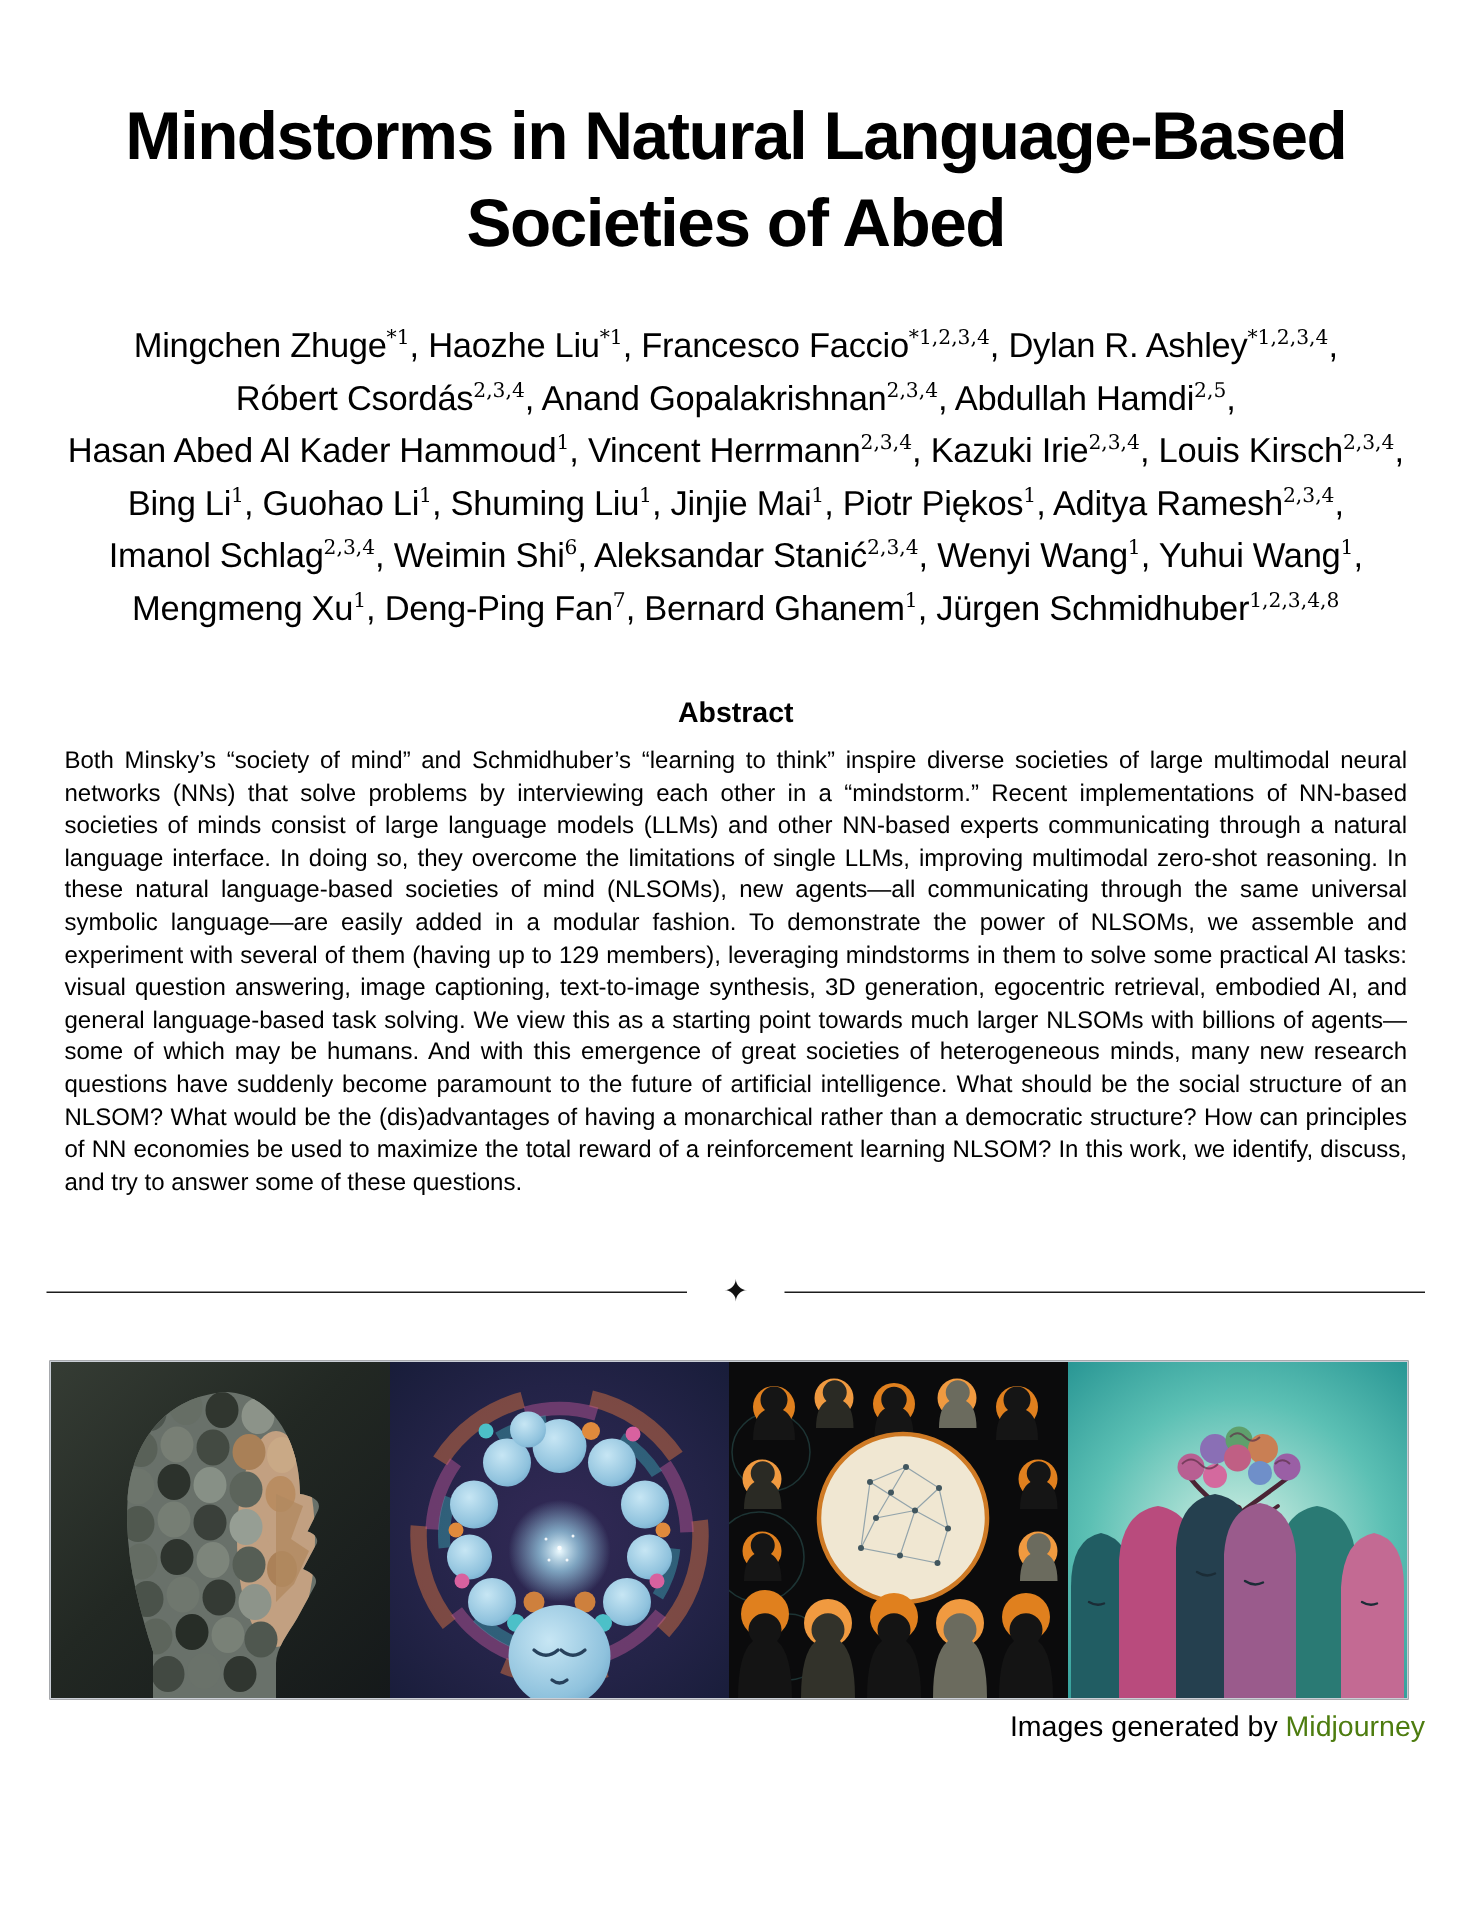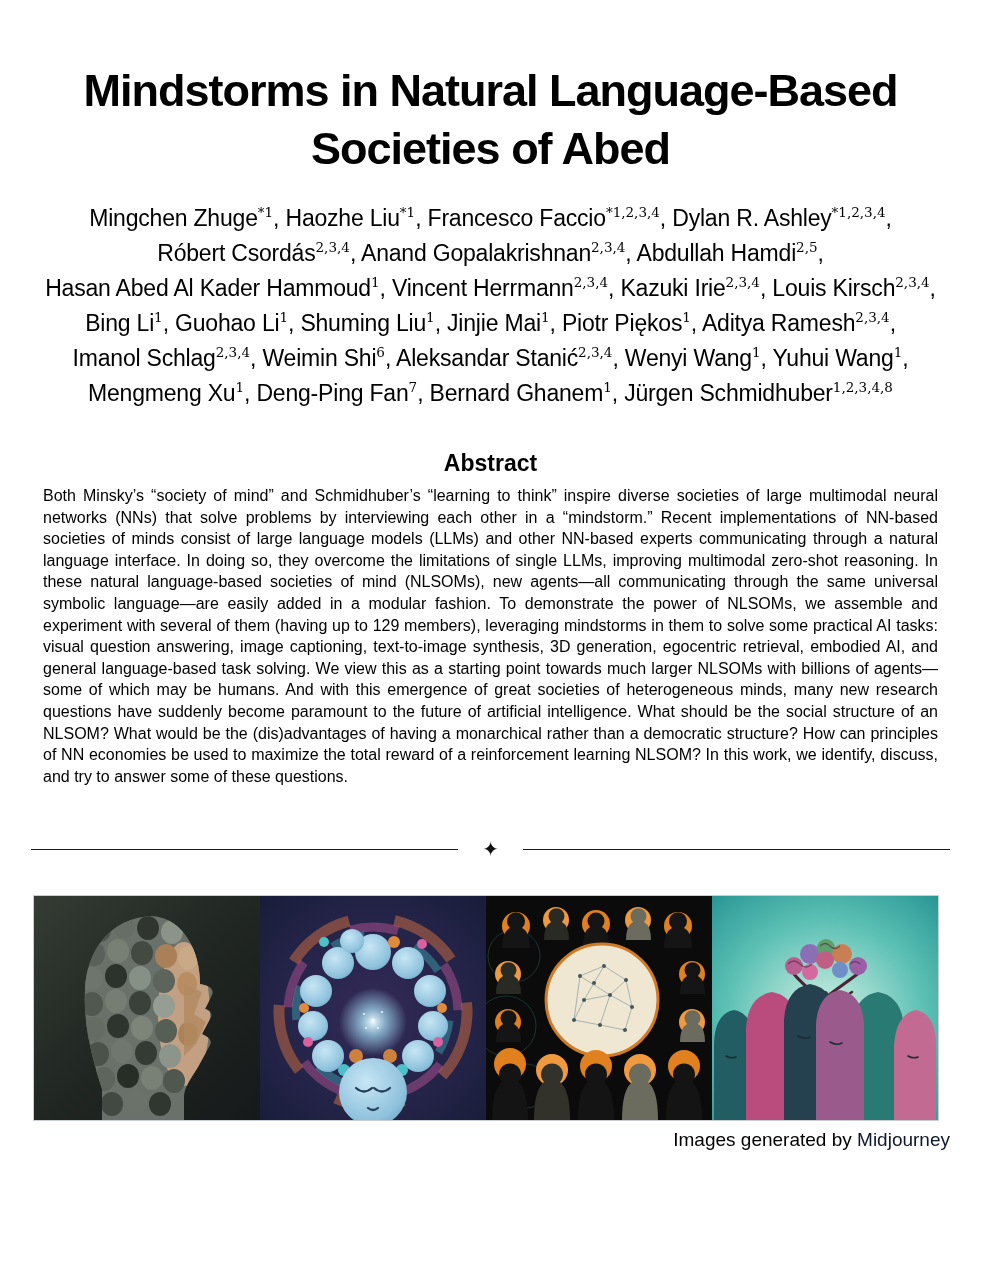--- a/index.html
+++ b/index.html
@@ -1,30 +1,30 @@
 <!DOCTYPE html>
 <html><head>
 <meta charset="utf-8">
 <style>
   html,body{margin:0;padding:0;background:#ffffff;}
   body{width:981px;height:1280px;font-family:"Liberation Sans",sans-serif;color:#000;overflow:hidden;}
   .page{position:relative;width:981px;height:1280px;background:#fff;box-sizing:border-box;padding:0 31px;}
   .title{margin:62px 0 0;font-size:45px;line-height:58px;font-weight:700;text-align:center;letter-spacing:-1px;}
-  .authors{margin-top:23px;text-align:center;font-size:23px;line-height:35px;letter-spacing:-0.2px;}
+  .authors{margin-top:35px;text-align:center;font-size:23px;line-height:35px;letter-spacing:-0.2px;}
   .authors sup{font-family:"DejaVu Serif",serif;font-size:13.5px;letter-spacing:0;line-height:0;}
-  .sec-heading{margin:42px 0 0;font-size:23px;line-height:21px;font-weight:700;text-align:center;}
+  .sec-heading{margin:42px 0 0;font-size:19px;line-height:21px;font-weight:700;text-align:center;}
   .body-text{margin:11px 12px 0;font-size:16px;line-height:21.6px;text-align:justify;text-justify:inter-word;}
   .idx-heading{margin:29px 0 0;}
   .divider{display:flex;align-items:center;margin:53px 0 0;height:18px;}
   .divider .rule{flex:1;height:0;border-top:1.6px solid #1c1c1c;}
   .divider .star{margin:0 24px;font-size:20px;line-height:18px;color:#111;}
   .figure{display:flex;margin:37px 0 0 2px;width:904px;height:224px;border:1px solid #c9ced6;box-sizing:content-box;background:#0c0c0c;}
   .figure svg{display:block;width:226px;height:224px;}
   .caption{margin-top:7px;text-align:right;font-size:19px;line-height:24px;}
-  .caption .mj{color:#0f172a;text-decoration:none;cursor:pointer;text-align:right;}
+  .caption .mj{color:#4d7c0f;text-decoration:none;cursor:pointer;text-align:right;}
 </style>
 </head>
 <body>
 
 <div class="page">
 
   <h1 class="title"><span>Mindstorms in Natural Language-Based</span><br><span>Societies of Abed</span></h1>
 
   <div class="authors" id="author-list">
       <div><span>Mingchen Zhuge<sup>*1</sup></span><span>, </span><span>Haozhe Liu<sup>*1</sup></span><span>, </span><span>Francesco Faccio<sup>*1,2,3,4</sup></span><span>, </span><span>Dylan R. Ashley<sup>*1,2,3,4</sup></span><span>,</span></div>

